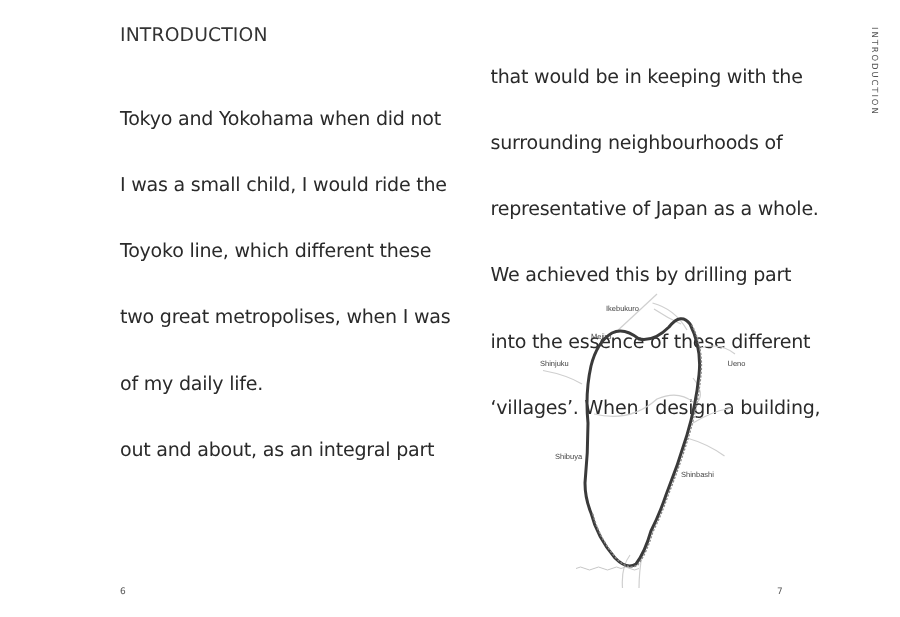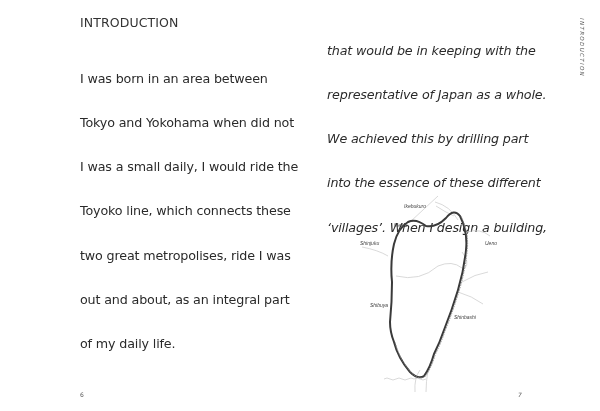--- a/index.html
+++ b/index.html
@@ -2,21 +2,21 @@
 <html><head>
 <meta charset="utf-8">
 <style>
   html, body { margin:0; padding:0; }
   body {
     width:600px; height:411px; background:#ffffff; position:relative; overflow:hidden;
     font-family:"DejaVu Sans", "Liberation Sans", sans-serif; color:#2b2b2b;
   }
   .page { position:absolute; top:0; height:411px; }
   .page-left { left:0; width:300px; }
-  .page-right { left:300px; width:300px;font-style:italic; }
+  .page-right { left:300px; width:300px; }
   .heading {
     position:absolute; left:80px; top:15px; font-size:12.5px; letter-spacing:0.1px;
     color:#333; font-weight:normal;
   }
   .body-text {
     position:absolute; font-size:12.7px; line-height:14.75px; color:#2a2a2a;
     letter-spacing:-0.15px; white-space:pre; margin:0;
   }
   .left-text { left:80px; top:42px; }
   .right-text { left:27px; top:14px; }
@@ -35,27 +35,26 @@
   .map-label {
     position:absolute; font-family:"Liberation Sans", sans-serif; font-size:5px; color:#444; white-space:nowrap;
   }
 </style>
 </head>
 <body>
 
 <div class="page page-left">
   <div class="heading">INTRODUCTION</div>
   <div class="body-text left-text">
-    <span class="line">I was born in an area between</span>
     <span class="line">Tokyo and Yokohama when did not</span>
-    <span class="line">I was a small daily, I would ride the</span>
-    <span class="line">Toyoko line, which connects these</span>
-    <span class="line">two great metropolises, ride I was</span>
+    <span class="line">I was a small child, I would ride the</span>
+    <span class="line">Toyoko line, which different these</span>
+    <span class="line">two great metropolises, when I was</span>
+    <span class="line">of my daily life.</span>
     <span class="line">out and about, as an integral part</span>
-    <span class="line">of my daily life.</span>
     
     
     
     
     
     
     
     
     
     
@@ -64,20 +63,21 @@
     
     
     
   </div>
   <div class="folio folio-left">6</div>
 </div>
 
 <div class="page page-right">
   <div class="body-text right-text">
     <span class="line">that would be in keeping with the</span>
+    <span class="line">surrounding neighbourhoods of</span>
     <span class="line">representative of Japan as a whole.</span>
     <span class="line">We achieved this by drilling part</span>
     <span class="line">into the essence of these different</span>
     <span class="line">‘villages’. When I design a building,</span>
     
     
   </div>
 
   <div class="running-head">
     <span>INTRODUCTION</span>

